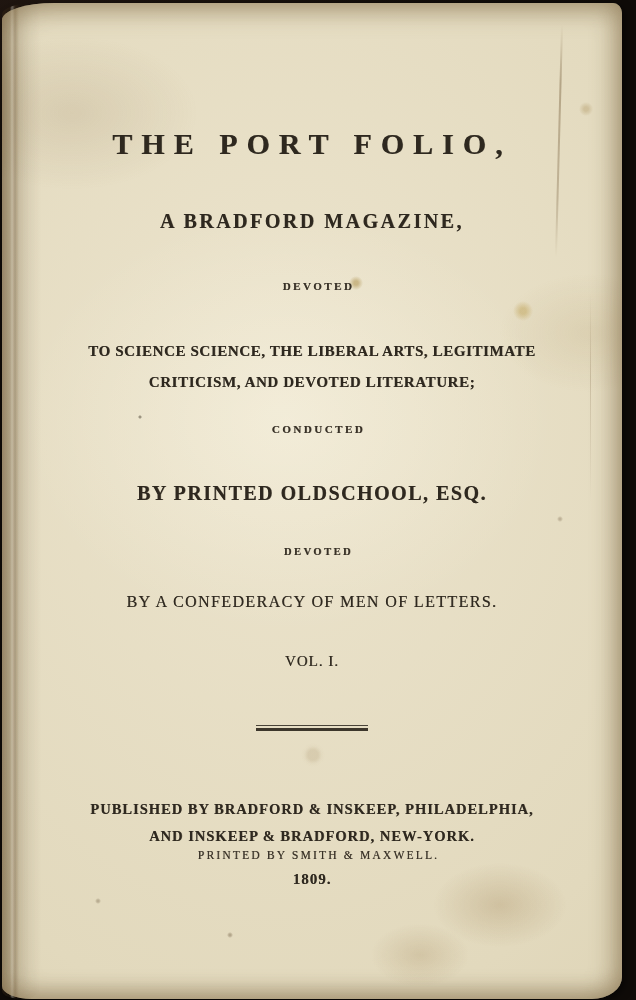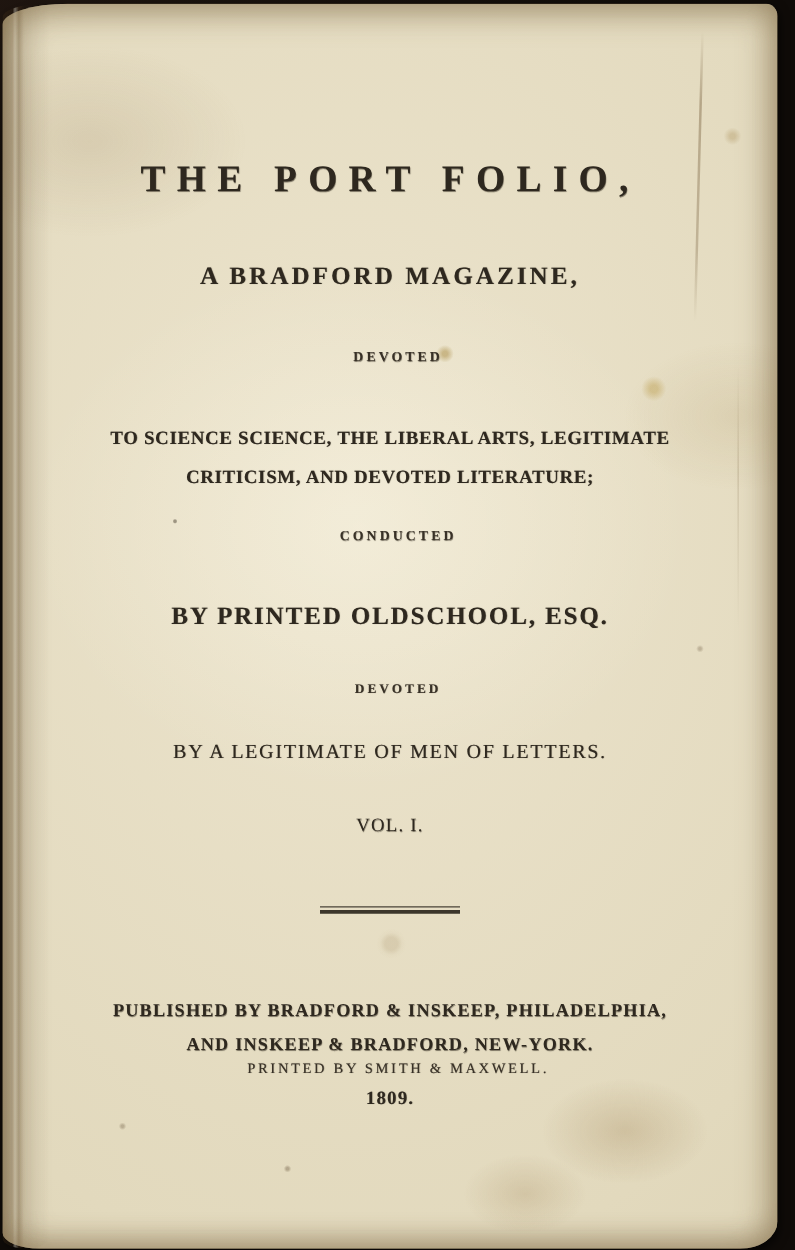--- a/index.html
+++ b/index.html
@@ -118,21 +118,21 @@
       <div class="line line-title">THE PORT FOLIO,</div>
       <div class="line line-subtitle">A BRADFORD MAGAZINE,</div>
       <div class="line line-small line-devoted">DEVOTED</div>
       <div class="line line-dedication">
         <div>TO SCIENCE SCIENCE, THE LIBERAL ARTS, LEGITIMATE</div>
         <div>CRITICISM, AND DEVOTED LITERATURE;</div>
       </div>
       <div class="line line-small line-conducted">CONDUCTED</div>
       <div class="line line-editor">BY PRINTED OLDSCHOOL, ESQ.</div>
       <div class="line line-small line-assisted">DEVOTED</div>
-      <div class="line line-confederacy">BY A LEGITIMATE OF MEN OF LETTERS.</div>
+      <div class="line line-confederacy">BY A CONFEDERACY OF MEN OF LETTERS.</div>
       <div class="line line-volume">VOL. I.</div>
       <div class="divider-rule"></div>
       <div class="line line-publisher">
         <div>PUBLISHED BY BRADFORD &amp; INSKEEP, PHILADELPHIA,</div>
         <div>AND INSKEEP &amp; BRADFORD, NEW-YORK.</div>
       </div>
       <div class="line line-small line-printer">PRINTED BY SMITH &amp; MAXWELL.</div>
       <div class="line line-year">1809.</div>
     </div>
 

